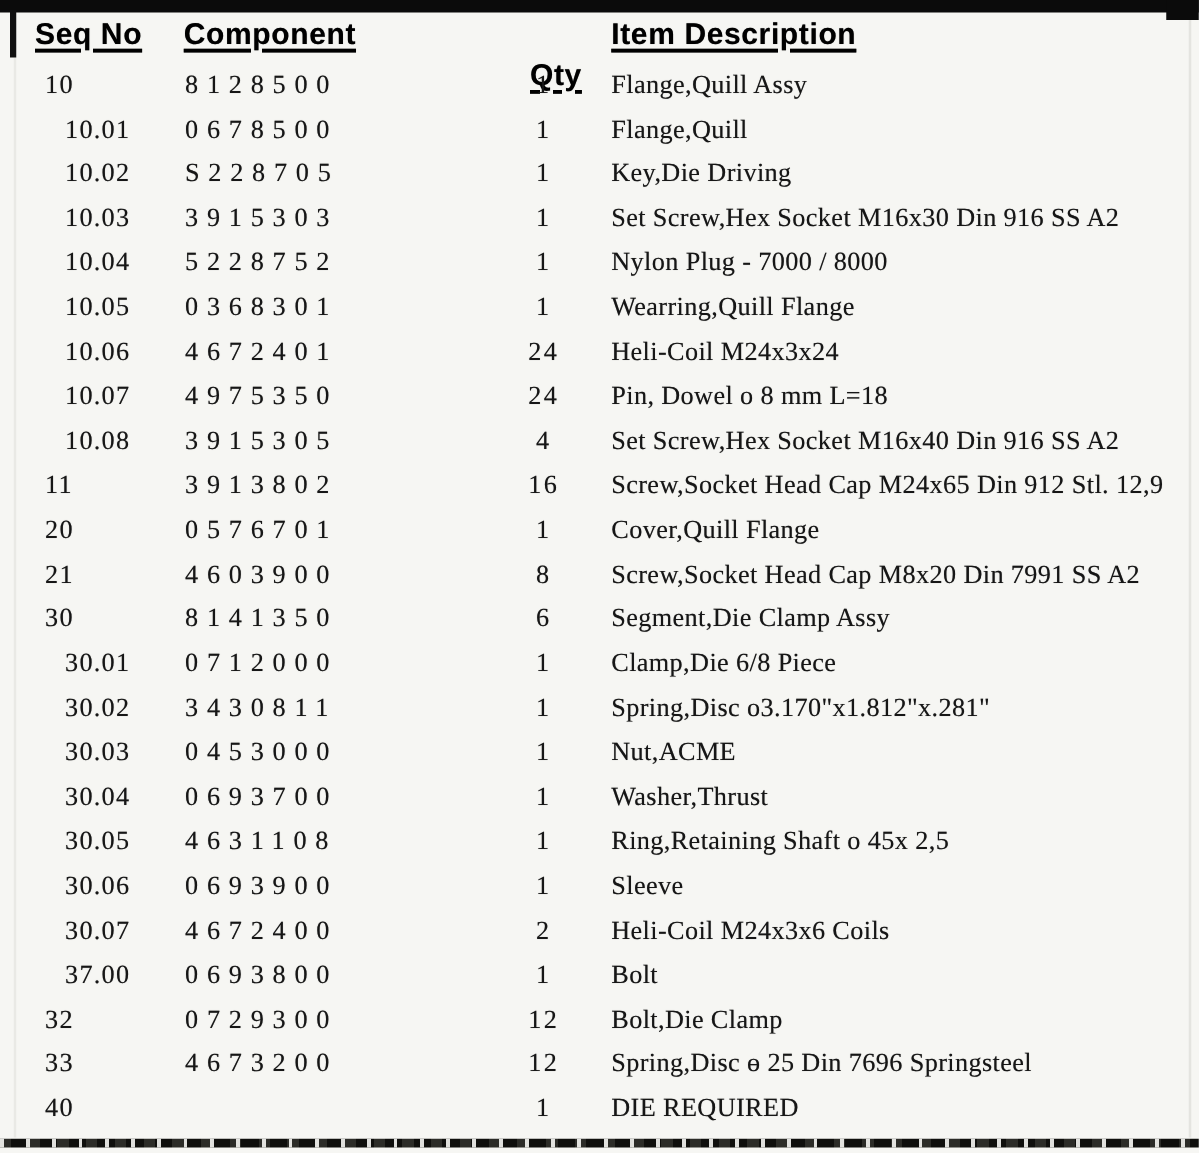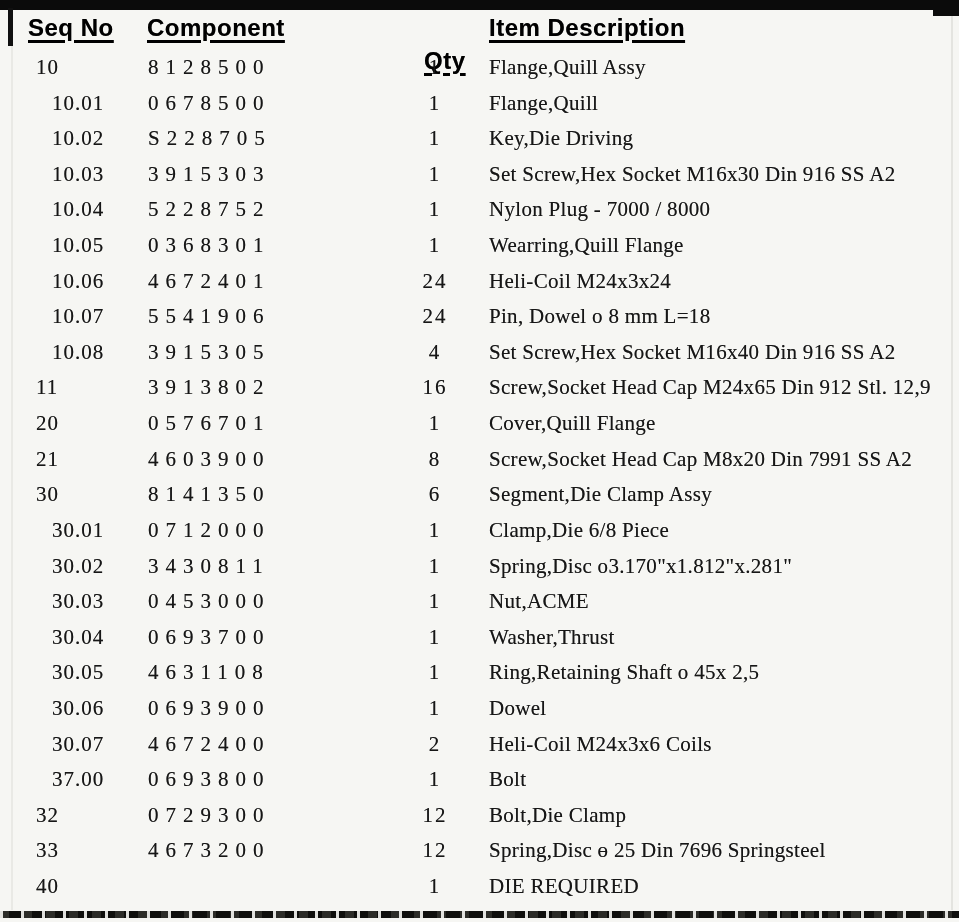--- a/index.html
+++ b/index.html
@@ -140,21 +140,21 @@
 
       <div class="row sub">
         <span class="c seq">10.06</span>
         <span class="c comp">4672401</span>
         <span class="c qty">24</span>
         <span class="c desc">Heli-Coil M24x3x24</span>
       </div>
 
       <div class="row sub">
         <span class="c seq">10.07</span>
-        <span class="c comp">5541906</span>
+        <span class="c comp">4975350</span>
         <span class="c qty">24</span>
         <span class="c desc">Pin, Dowel o 8 mm L=18</span>
       </div>
 
       <div class="row sub">
         <span class="c seq">10.08</span>
         <span class="c comp">3915305</span>
         <span class="c qty">4</span>
         <span class="c desc">Set Screw,Hex Socket M16x40 Din 916 SS A2</span>
       </div>
@@ -219,21 +219,21 @@
         <span class="c seq">30.05</span>
         <span class="c comp">4631108</span>
         <span class="c qty">1</span>
         <span class="c desc">Ring,Retaining Shaft o 45x 2,5</span>
       </div>
 
       <div class="row sub">
         <span class="c seq">30.06</span>
         <span class="c comp">0693900</span>
         <span class="c qty">1</span>
-        <span class="c desc">Dowel</span>
+        <span class="c desc">Sleeve</span>
       </div>
 
       <div class="row sub">
         <span class="c seq">30.07</span>
         <span class="c comp">4672400</span>
         <span class="c qty">2</span>
         <span class="c desc">Heli-Coil M24x3x6 Coils</span>
       </div>
 
       <div class="row sub">

